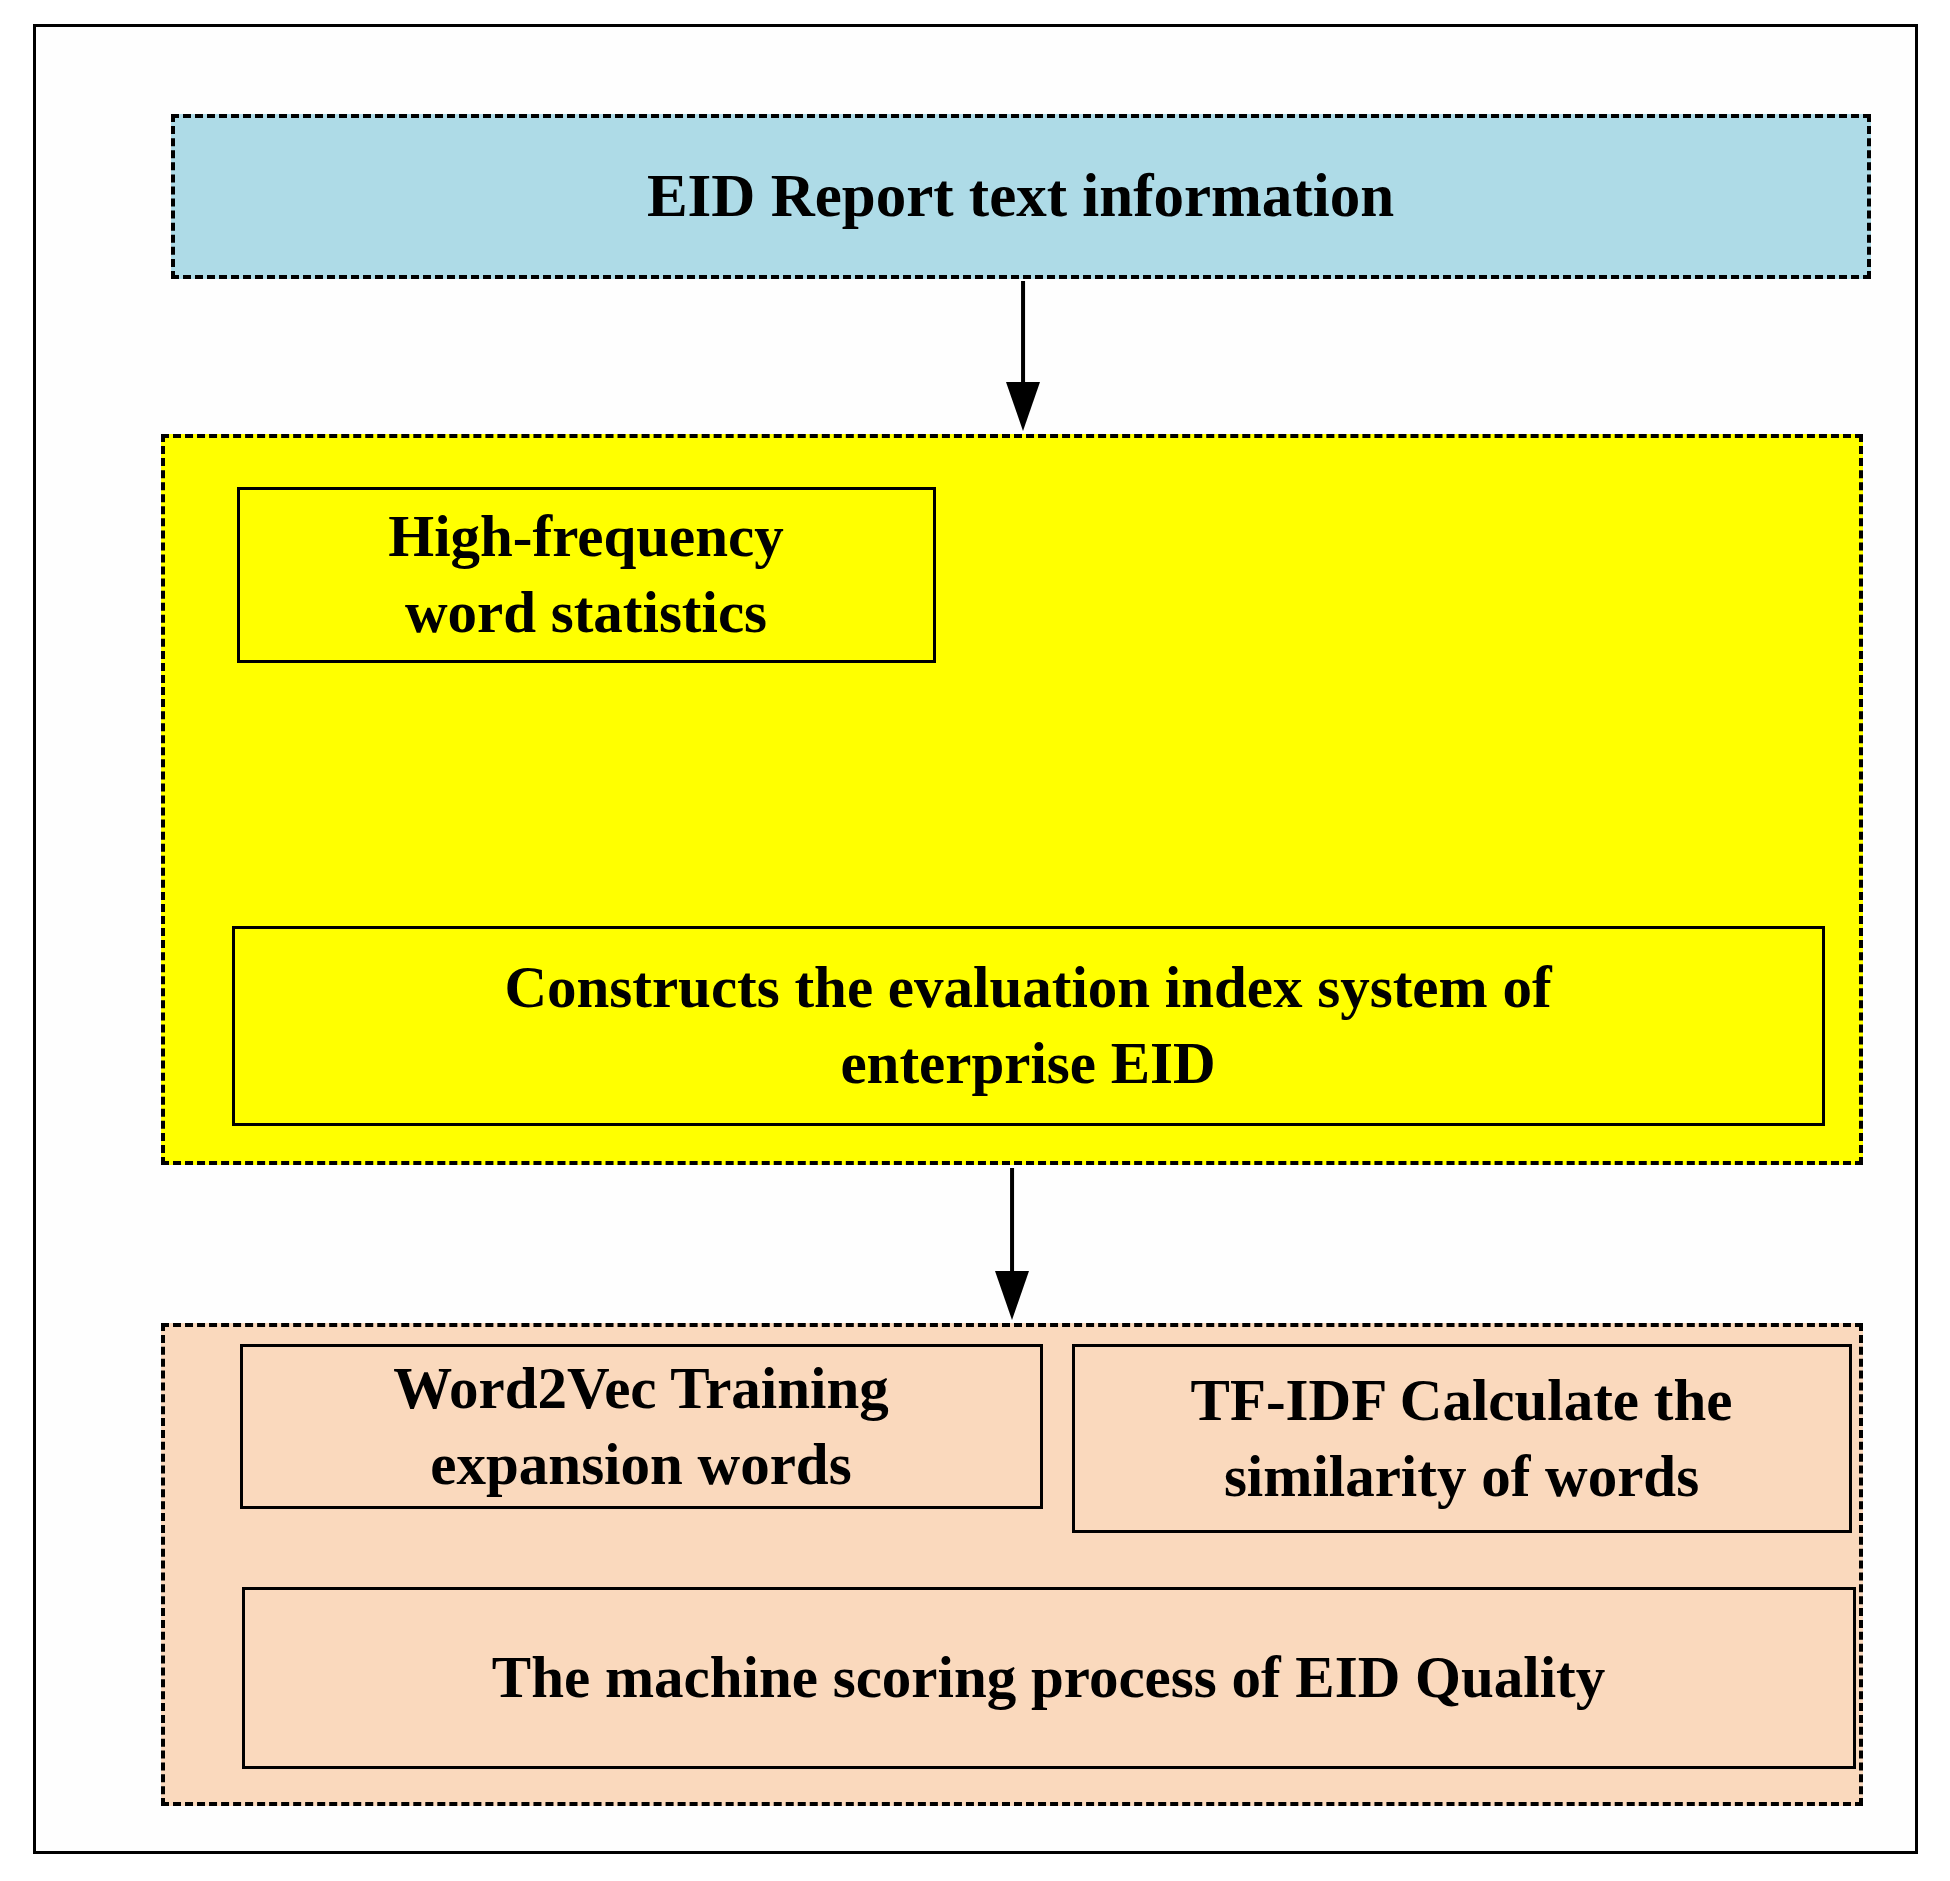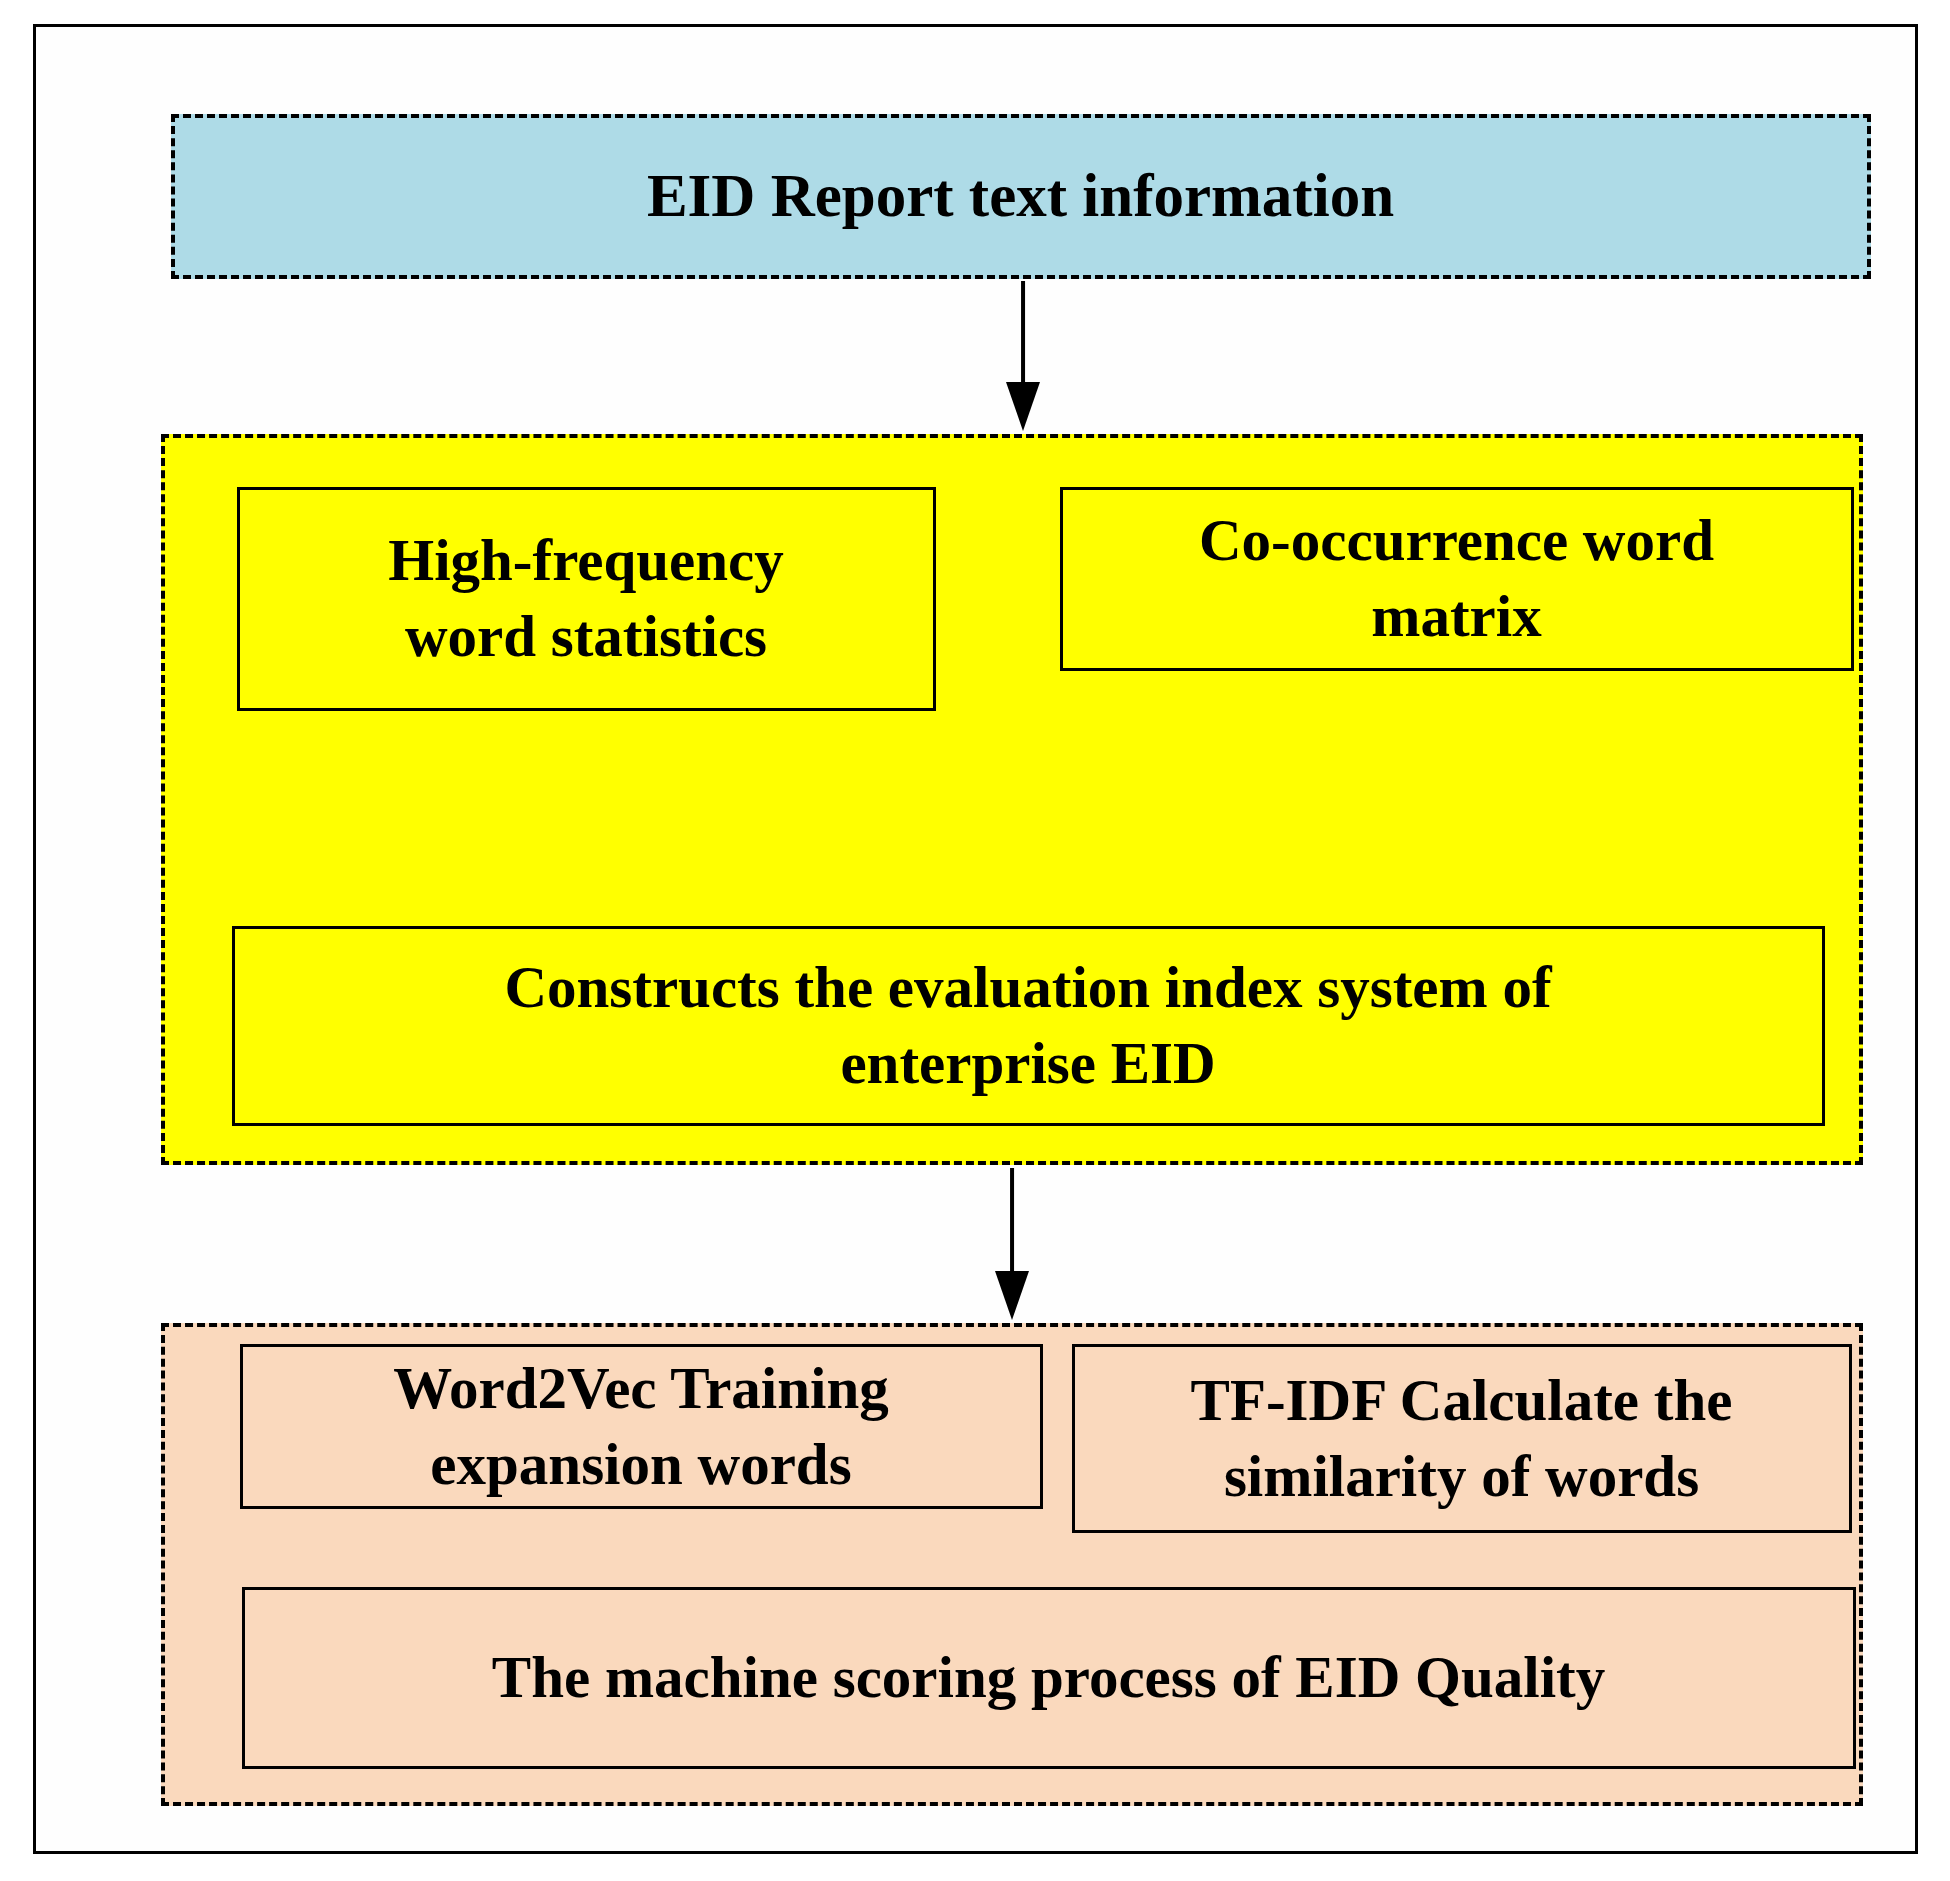--- a/index.html
+++ b/index.html
@@ -52,21 +52,21 @@
   .stage1 .node { background: #ffff00; }
   .stage2 .node { background: #fad9bd; }
   .box-label {
     white-space: pre-line;
     font-size: 59px;
     line-height: 1.28;
     padding: 0 9.9px;
   }
   .title-label { font-size: 61px; }
   
-  .box-a { left: 72px;  top: 49px;  width: 699px;  height: 224px; }
+  .box-a { left: 72px;  top: 49px;  width: 699px;  height: 176px; }
   .box-b { left: 895px; top: 49px;  width: 794px;  height: 184px; }
   .box-c { left: 72px;  top: 278px; width: 1588px; height: 156px; }
   .box-d { left: 67px;  top: 488px; width: 1593px; height: 200px; }
   
   .box-e { left: 75px;  top: 17.7px;  width: 803px;  height: 165px; }
   .box-f { left: 907px; top: 17.7px;  width: 780px;  height: 189px; }
   .box-g { left: 77px;  top: 260px; width: 1614px; height: 182px; }
   
   .arrow {
     position: absolute;
@@ -105,24 +105,20 @@
     <div class="arrow arrow-1">
       <div class="shaft"></div>
       <div class="head"></div>
     </div>
 
     <div class="stage1 dashed">
       <div class="node solid box-a">
         <span class="box-label">High-frequency
 word statistics</span>
       </div>
-      <div class="node solid box-b">
-        <span class="box-label">Co-occurrence word
-matrix</span>
-      </div>
       <div class="node solid box-d">
         <span class="box-label">Constructs the evaluation index system of
 enterprise EID</span>
       </div>
     </div>
 
     <div class="arrow arrow-2">
       <div class="shaft"></div>
       <div class="head"></div>
     </div>

